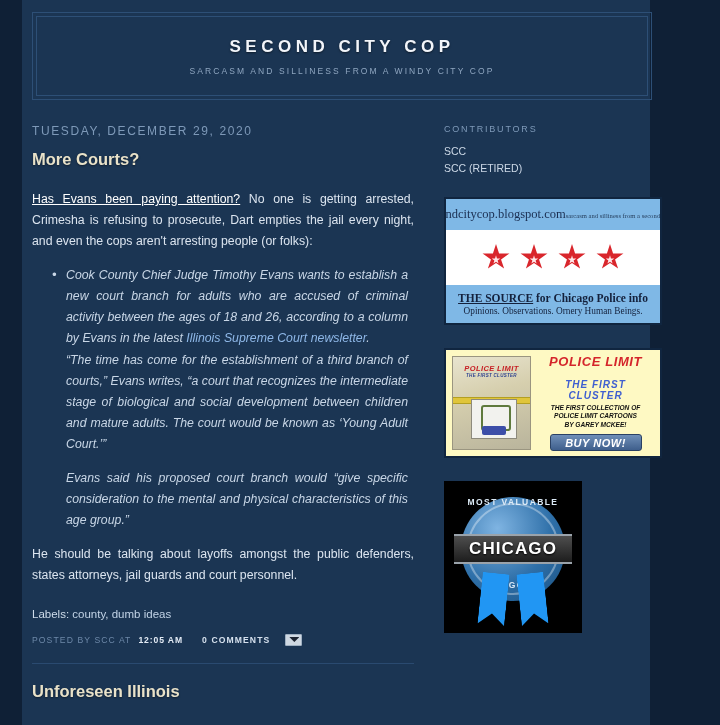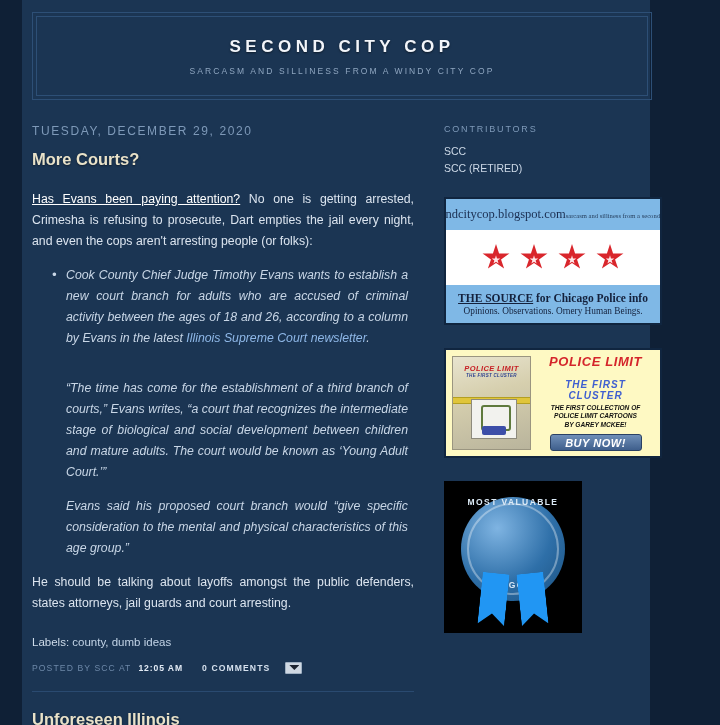--- a/index.html
+++ b/index.html
@@ -87,21 +87,21 @@
   .post-body p { margin: 0 0 13px 0; text-align: justify; }
   .post-body a { color: #ffffff; text-decoration: underline; }
 
   blockquote.quote {
     margin: 0 0 12px 0;
     padding: 0 6px 0 34px;
     font-style: italic;
     color: #c8d6e6;
   }
   blockquote.quote ul { margin: 0; padding: 0; list-style: none; }
-  blockquote.quote li { position: relative; margin: 0 0 29px 0; text-align: justify; }
+  blockquote.quote li { position: relative; margin: 0 0 1px 0; text-align: justify; }
   blockquote.quote li::before {
     content: "\2022";
     position: absolute; left: -14px; top: -1px;
     color: #c8d6e6; font-size: 13px;
   }
   blockquote.quote p { margin: 0 0 13px 0; text-align: justify; }
   blockquote.quote a { color: #8fb8e8; text-decoration: none; }
 
   .labels { font-size: 11.5px; color: #cfdcea; margin: 22px 0 14px 0; }
   .labels a { color: #c2d3e6; text-decoration: none; }
@@ -295,21 +295,21 @@
           <p><a href="#">Has Evans been paying attention?</a><span> No one is getting arrested, Crimesha is refusing to prosecute, Dart empties the jail every night, and even the cops aren't arresting people (or folks):</span></p>
 
           <blockquote class="quote">
             <ul>
               <li><span>Cook County Chief Judge Timothy Evans wants to establish a new court branch for adults who are accused of criminal activity between the ages of 18 and 26, according to a column by Evans in the latest </span><a href="#">Illinois Supreme Court newsletter</a><span>.</span></li>
             </ul>
             <p>“The time has come for the establishment of a third branch of courts,” Evans writes, “a court that recognizes the intermediate stage of biological and social development between children and mature adults. The court would be known as ‘Young Adult Court.’”</p>
             <p>Evans said his proposed court branch would “give specific consideration to the mental and physical characteristics of this age group.”</p>
           </blockquote>
 
-          <p>He should be talking about layoffs amongst the public defenders, states attorneys, jail guards and court arresting.</p>
+          <p>He should be talking about layoffs amongst the public defenders, states attorneys, jail guards and court personnel.</p>
         </div>
 
         <div class="labels">
           <span>Labels:</span>
           <a href="#">county</a><span>, </span><a href="#">dumb ideas</a>
         </div>
 
         <div class="post-footer">
           <span>POSTED BY SCC AT</span>
           <span class="strong">12:05 AM</span>
@@ -373,20 +373,23 @@
 
         <div class="banner">
           <div id="banner3">
             <div id="b3-ribbon">
               <span class="rib l"></span>
               <span class="rib r"></span>
             </div>
             <div id="b3-circle">
               <div id="b3-top-text">MOST VALUABLE</div>
               <div id="b3-bot-text">BLOGGER</div>
+              <div id="b3-band">
+                <span id="b3-chicago">CHICAGO</span>
+              </div>
             </div>
           </div>
         </div>
 
       </div>
     </div>
   </div>
 </div>
 
 </body></html>

